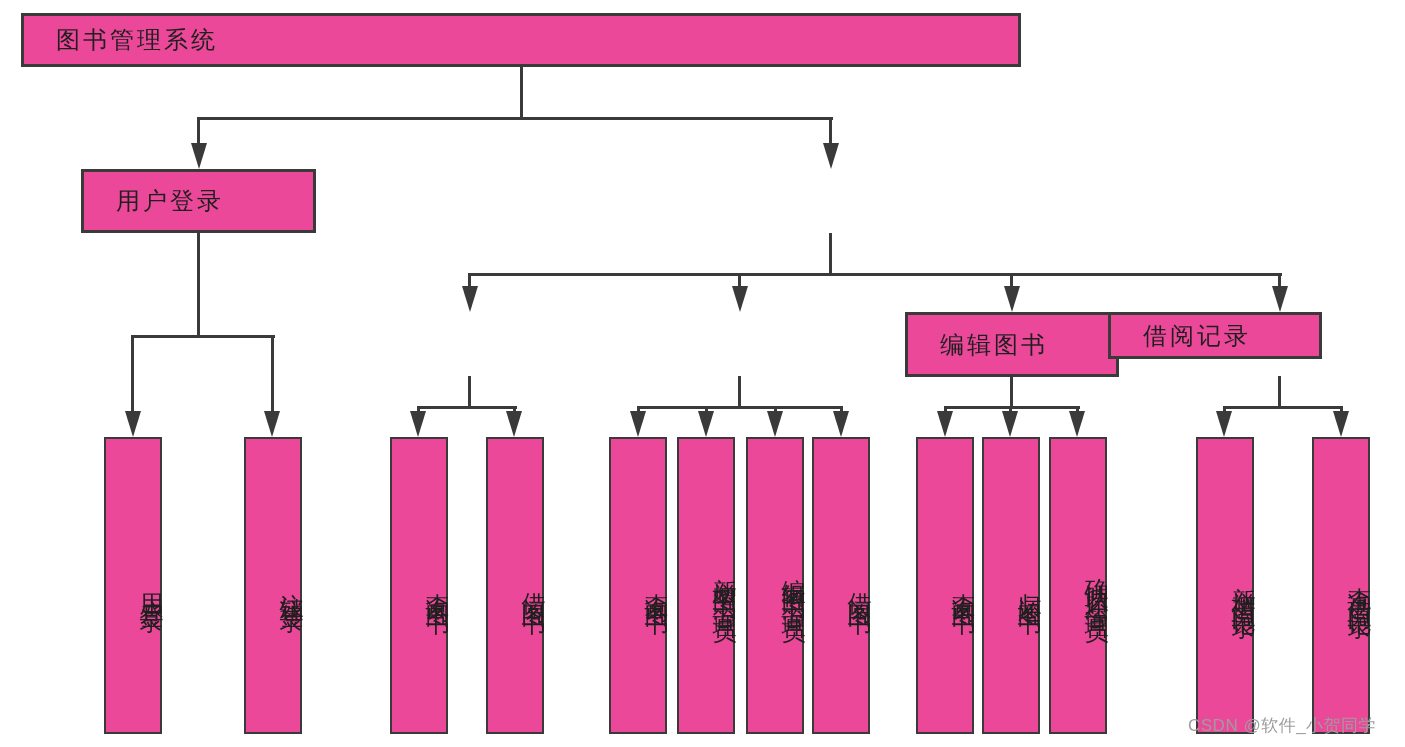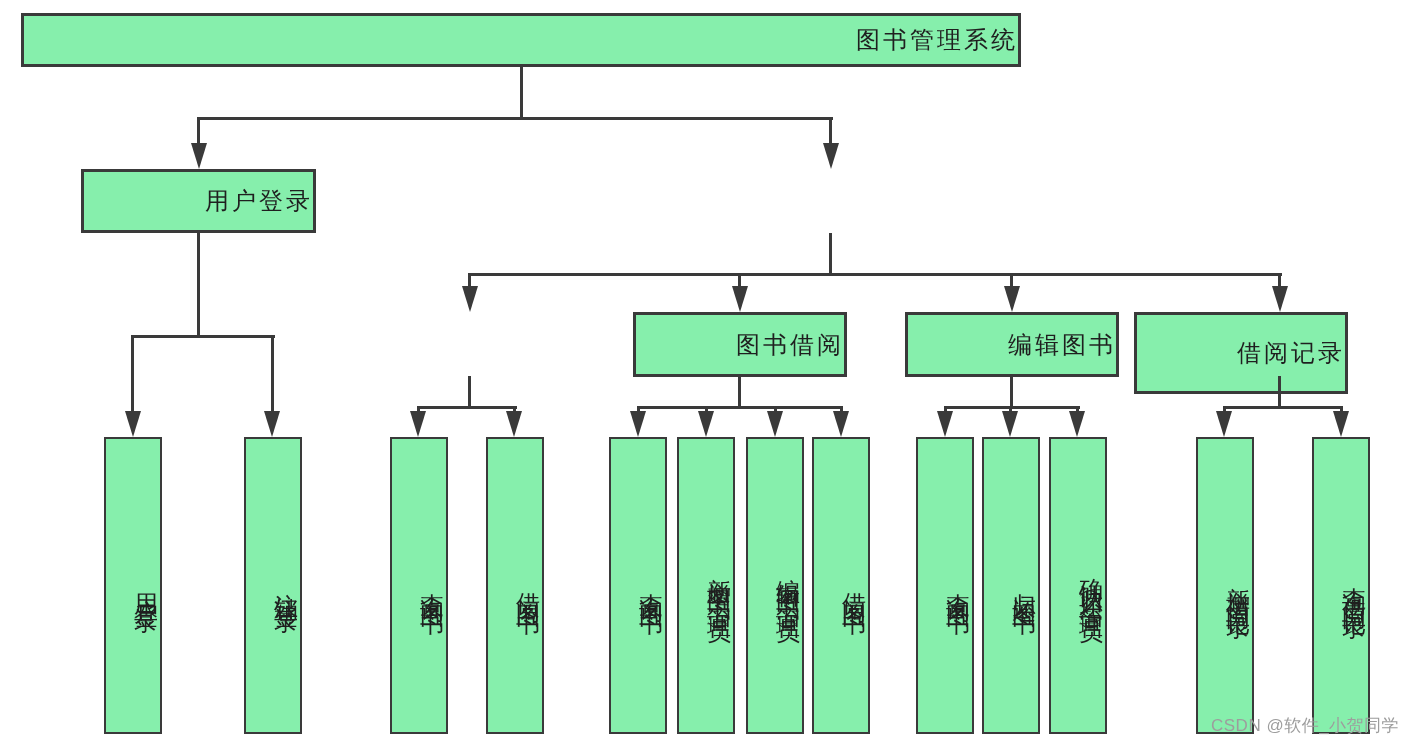--- a/index.html
+++ b/index.html
@@ -1,41 +1,41 @@
 <!DOCTYPE html>
 <html><head>
 <meta charset="utf-8">
 <style>
   html,body { margin:0; padding:0; background:#ffffff; }
   .canvas {
     position:relative; width:1405px; height:747px; background:#ffffff;
     font-family:"Liberation Sans","DejaVu Sans",sans-serif; overflow:hidden;
   }
   .node {
-    position:absolute; box-sizing:border-box; background:#86efac;
-    border:3px solid #3a3a3a; display:flex; align-items:center; justify-content:flex-end;padding-left:32px;
+    position:absolute; box-sizing:border-box; background:#ec4899;
+    border:3px solid #3a3a3a; display:flex; align-items:center; justify-content:flex-start;padding-left:32px;
   }
   .node .label {
     font-size:24px; letter-spacing:3px; color:#1f1f1f; white-space:nowrap;
   }
   .leaf { border-width:2px; }
   .leaf .vlabel {
     writing-mode:vertical-rl; text-orientation:mixed;
     font-size:24px; line-height:1.15; letter-spacing:6px; color:#1f1f1f;
   }
   .hline { position:absolute; height:3px; background:#3a3a3a; }
   .vline { position:absolute; width:3px; background:#3a3a3a; }
   .arrow {
     position:absolute; width:0; height:0;
     border-left:8px solid transparent; border-right:8px solid transparent;
     border-top:26px solid #3a3a3a;
   }
   .watermark {
     position:absolute; left:1188px; top:714px; color:#9d9d9d;
-    font-size:17px; letter-spacing:0.5px; white-space:nowrap; z-index:5;margin-left:23px;
+    font-size:17px; letter-spacing:0.5px; white-space:nowrap; z-index:5;
   }
 </style>
 </head>
 <body>
 
 <div class="canvas">
 
   <div class="node" style="left:21px;top:13px;width:1000px;height:54px">
     <span class="label">图书管理系统</span>
   </div>
@@ -62,27 +62,24 @@
   <div class="hline" style="left:468px;top:273px;width:814px"></div>
   <div class="vline" style="left:468px;top:273px;height:16px"></div>
   <div class="arrow" style="left:462px;top:286px"></div>
   <div class="vline" style="left:738px;top:273px;height:16px"></div>
   <div class="arrow" style="left:732px;top:286px"></div>
   <div class="vline" style="left:1010px;top:273px;height:16px"></div>
   <div class="arrow" style="left:1004px;top:286px"></div>
   <div class="vline" style="left:1278px;top:273px;height:16px"></div>
   <div class="arrow" style="left:1272px;top:286px"></div>
 
-  <div class="node" style="left:633px;top:312px;width:214px;height:65px">
-    <span class="label">图书借阅</span>
-  </div>
   <div class="node" style="left:905px;top:312px;width:214px;height:65px">
     <span class="label">编辑图书</span>
   </div>
-  <div class="node" style="left:1134px;top:312px;width:214px;height:82px">
+  <div class="node" style="left:1108px;top:312px;width:214px;height:47px">
     <span class="label">借阅记录</span>
   </div>
 
   <div class="vline" style="left:468px;top:376px;height:32px"></div>
   <div class="hline" style="left:417px;top:406px;width:100px"></div>
   <div class="vline" style="left:417px;top:406px;height:8px"></div>
   <div class="arrow" style="left:410px;top:411px"></div>
   <div class="vline" style="left:513px;top:406px;height:8px"></div>
   <div class="arrow" style="left:506px;top:411px"></div>
 

